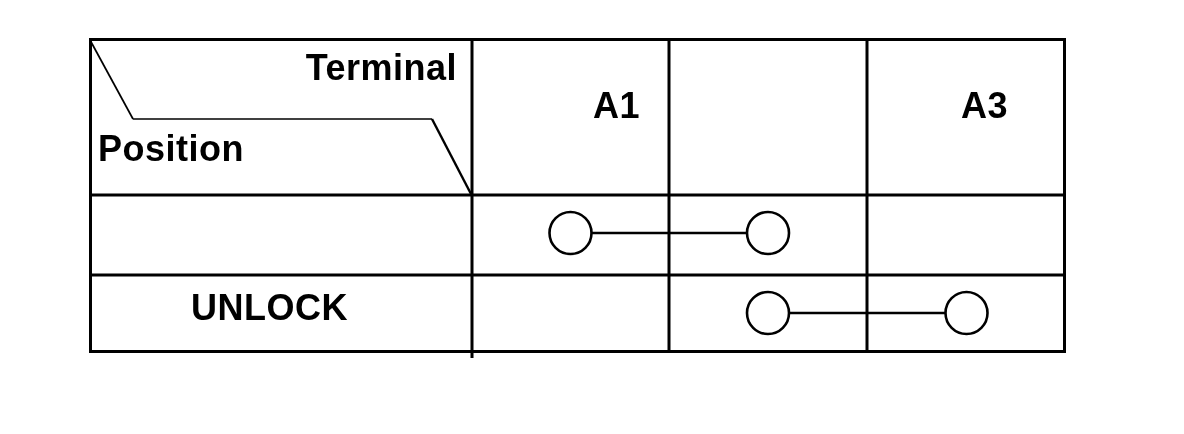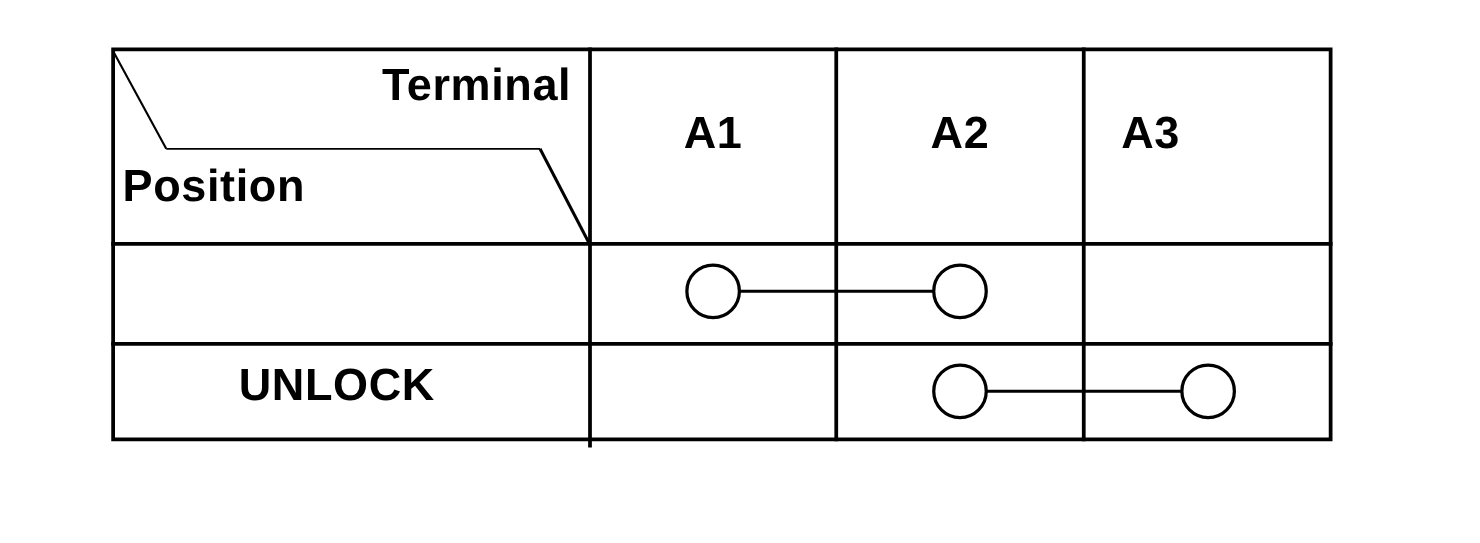--- a/index.html
+++ b/index.html
@@ -35,24 +35,25 @@
     width: 297px;
     text-align: right;
   }
   .lbl.position {
     left: 98px;
     top: 131px;
   }
   .lbl.colhead {
     top: 88px;
     text-align: center;
+    margin-left: 46px;
   }
   .lbl.col-a1 { left: 472px; width: 197px; }
   .lbl.col-a2 { left: 669px; width: 198px; }
-  .lbl.col-a3 { left: 821px; width: 199px; }
+  .lbl.col-a3 { left: 839px; width: 199px; }
   .lbl.rowlabel-0 { left: 159px; top: 212px; }
   .lbl.rowlabel-1 { left: 159px; top: 290px; margin-left: 32px; }
 </style>
 </head>
 <body>
 
 <div class="stage">
 
   <svg class="art" width="1184" height="434" viewBox="0 0 1184 434">
     <g stroke="#000000" fill="none" stroke-width="3">
@@ -80,18 +81,17 @@
         <line x1="789" y1="313" x2="945.5" y2="313" stroke="#000000" stroke-width="2.4"></line>
         <circle cx="768" cy="313" r="21" fill="#ffffff" stroke="#000000" stroke-width="2.6"></circle>
         <circle cx="966.5" cy="313" r="21" fill="#ffffff" stroke="#000000" stroke-width="2.6"></circle>
       </g>
   </svg>
 
   <div class="lbl terminal">Terminal</div>
   <div class="lbl position">Position</div>
 
   <div class="lbl colhead col-a1">A1</div>
-  <div class="lbl colhead col-a2">A2</div>
   <div class="lbl colhead col-a3">A3</div>
 
   <div class="lbl rowlabel-1">UNLOCK</div>
 
 </div>
 
 </body></html>

